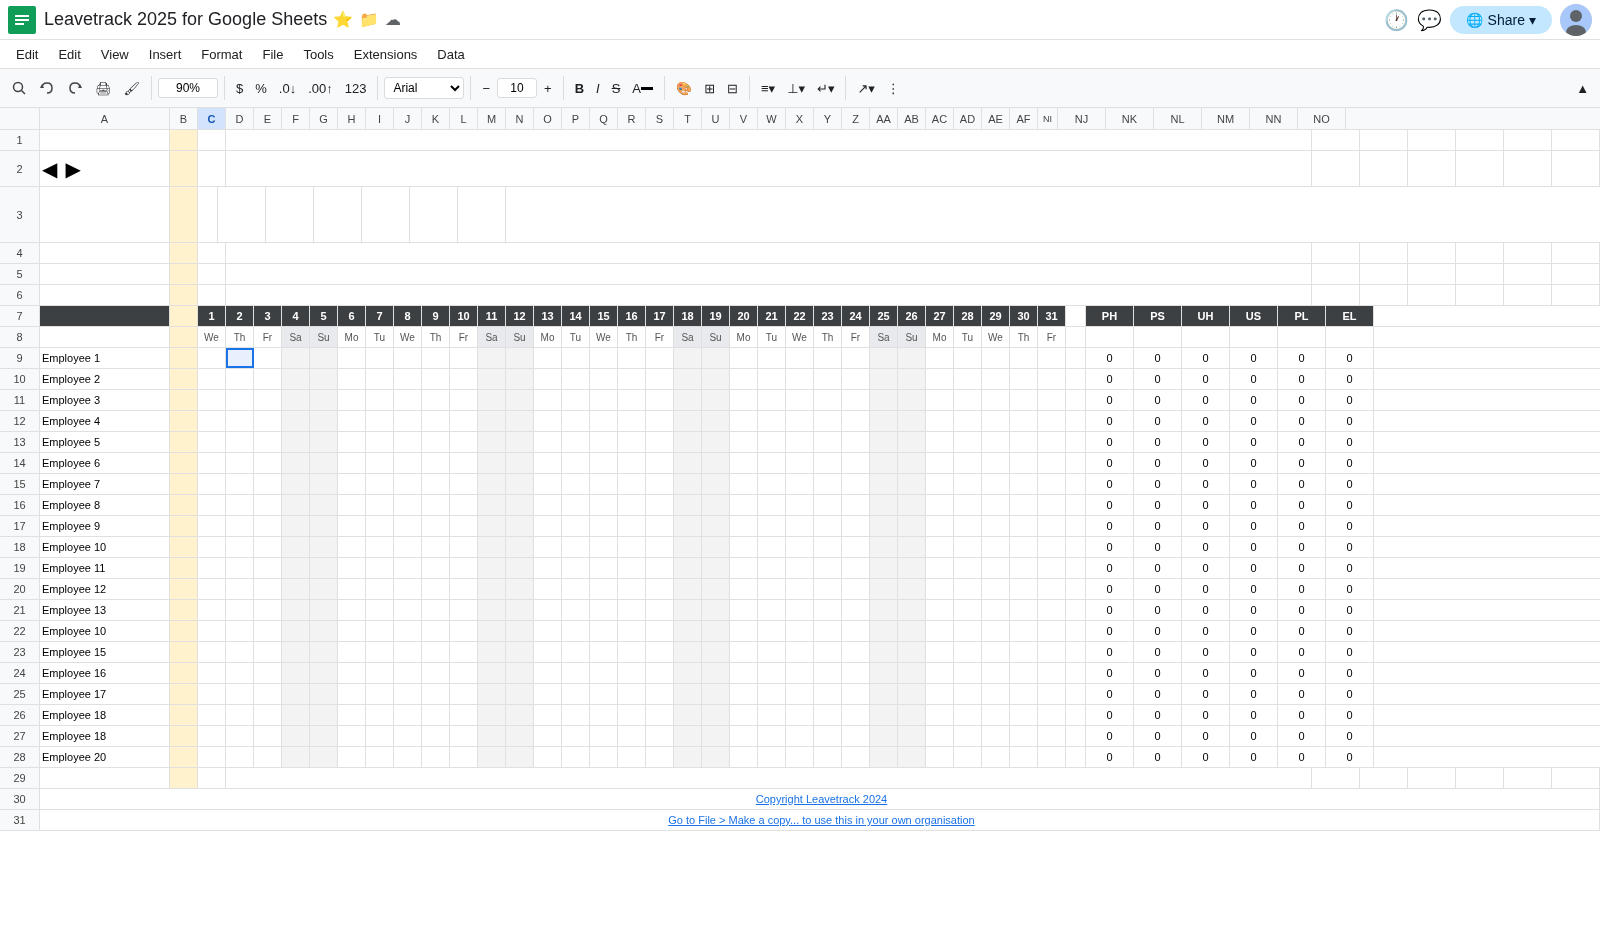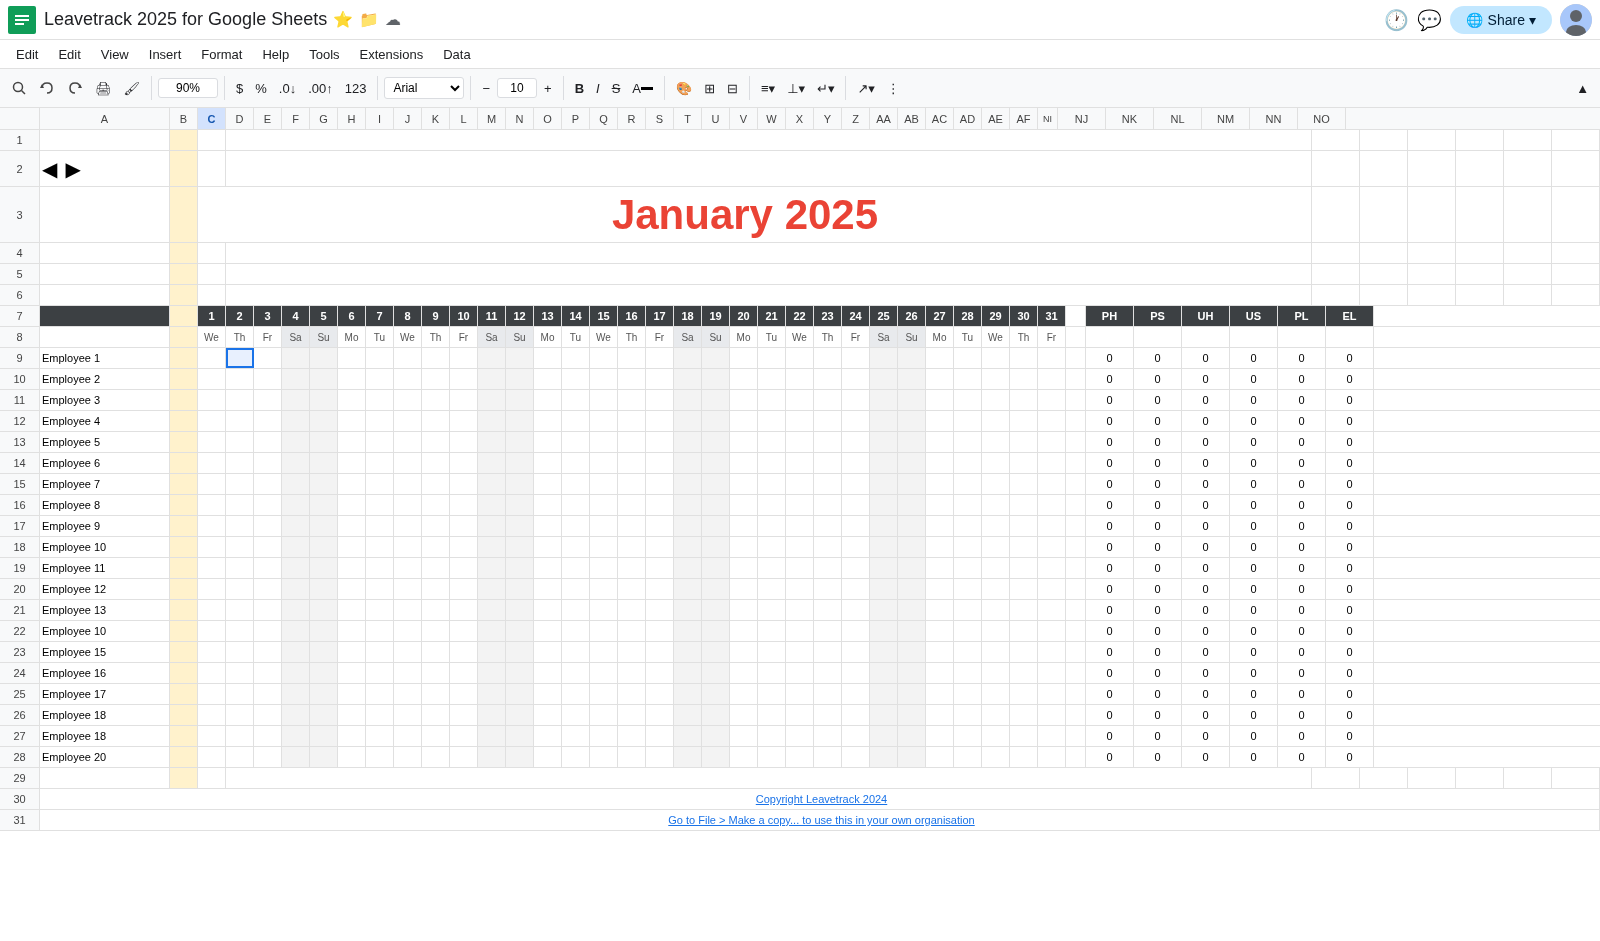--- a/index.html
+++ b/index.html
@@ -311,21 +311,21 @@
       </div>
     </div>
   </div>
 
   <div id="menubar">
   <div class="menu-item">Edit</div>
       <div class="menu-item">Edit</div>
       <div class="menu-item">View</div>
       <div class="menu-item">Insert</div>
       <div class="menu-item">Format</div>
-      <div class="menu-item">Help</div>
+      <div class="menu-item">File</div>
       <div class="menu-item">Tools</div>
       <div class="menu-item">Extensions</div>
       <div class="menu-item">Data</div>
     </div>
 
   <div id="toolbar">
 
     <button class="tool-btn" title="Search">
       <svg width="16" height="16" viewBox="0 0 16 16">
           <circle cx="7" cy="7" r="4.5" stroke="#444" stroke-width="1.5" fill="none"></circle>
@@ -498,23 +498,20 @@
           <div class="summary-cell"></div>
           <div class="summary-cell"></div>
           <div class="summary-cell"></div>
           <div class="summary-cell"></div>
         </div>
 
         <div class="grid-row" style="min-height:56px;">
           <div class="row-num">3</div>
           <div class="grid-cell employee-name"></div>
           <div class="grid-cell num-col yellow-col"></div>
-          <div style="display:flex;flex:1;align-items:center;justify-content:center;">
-            <span class="month-title">January 2025</span>
-          </div>
           <div style="min-width:20px;width:20px;border-right:1px solid #e0e0e0;"></div>
           <div class="summary-cell"></div>
           <div class="summary-cell"></div>
           <div class="summary-cell"></div>
           <div class="summary-cell"></div>
           <div class="summary-cell"></div>
           <div class="summary-cell"></div>
         </div>
 
         <div class="grid-row">

